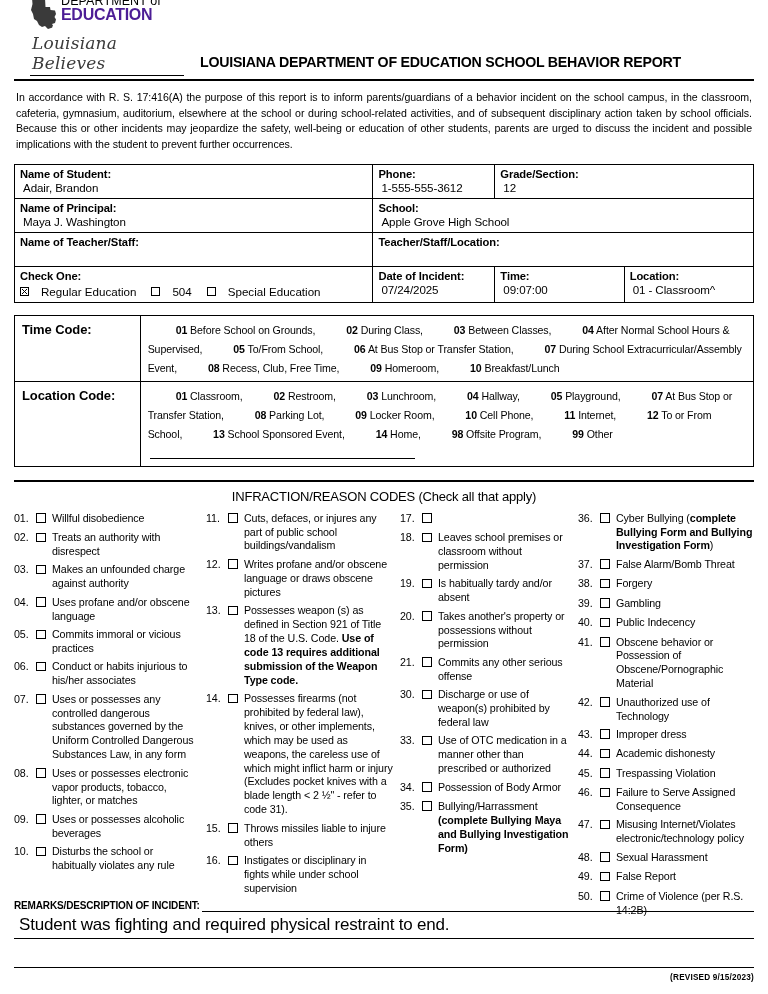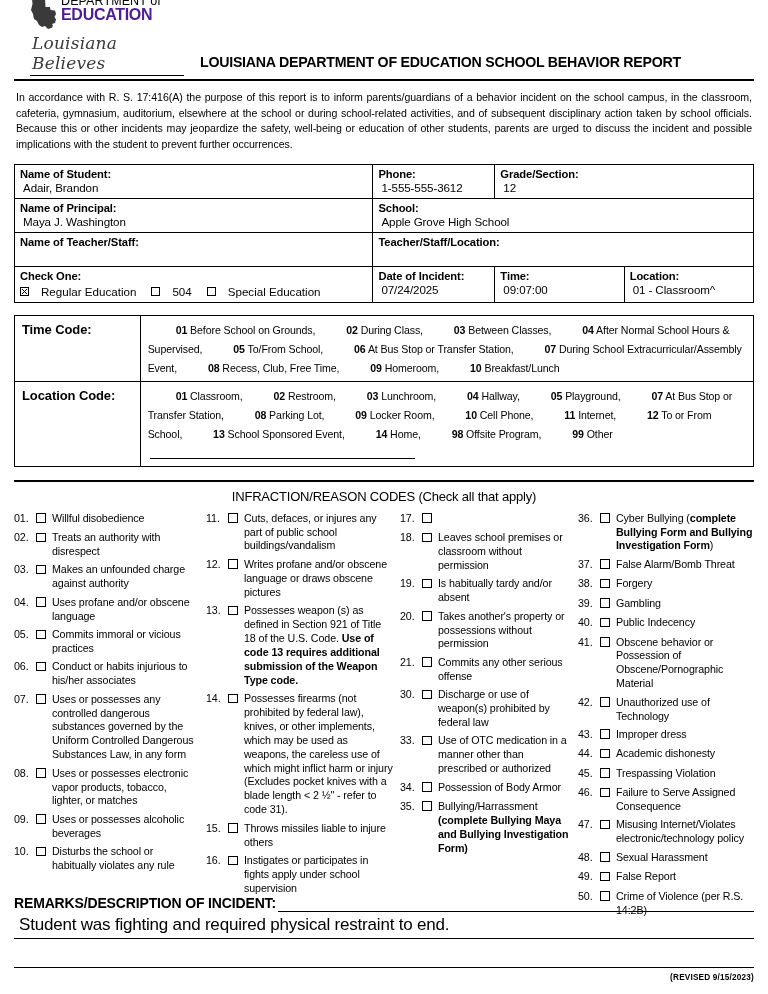--- a/index.html
+++ b/index.html
@@ -252,21 +252,21 @@
     left: 14px;
     right: 14px;
     bottom: 12px;
   }
   .remarks-head-row {
     display: flex;
     align-items: flex-end;
   }
   .remarks-label {
     font-weight: 700;
-    font-size: 14px;
+    font-size: 10px;
     white-space: nowrap;
     letter-spacing: -.15px;
     padding-bottom: 1px;
   }
   .remarks-line-fill {
     flex: 1 1 auto;
     border-bottom: 1.6px solid #000;
     margin-left: 2px;
     height: 11px;
   }
@@ -497,21 +497,21 @@
           <span class="item-text">Possesses firearms (not prohibited by federal law), knives, or other implements, which may be used as weapons, the careless use of which might inflict harm or injury (Excludes pocket knives with a blade length &lt; 2 ½" - refer to code 31).</span>
         </div>
         <div class="item">
           <span class="item-num">15.</span>
           <span class="item-box"><span class="box"></span></span>
           <span class="item-text">Throws missiles liable to injure others</span>
         </div>
         <div class="item">
           <span class="item-num">16.</span>
           <span class="item-box"><span class="box"></span></span>
-          <span class="item-text">Instigates or participates in fights apply under school supervision</span>
+          <span class="item-text">Instigates or disciplinary in fights while under school supervision</span>
         </div>
       </div>
     <div class="codes-col col3">
         <div class="item">
           <span class="item-num">17.</span>
           <span class="item-box"><span class="box"></span></span>
         </div>
         <div class="item">
           <span class="item-num">18.</span>
           <span class="item-box"><span class="box"></span></span>

